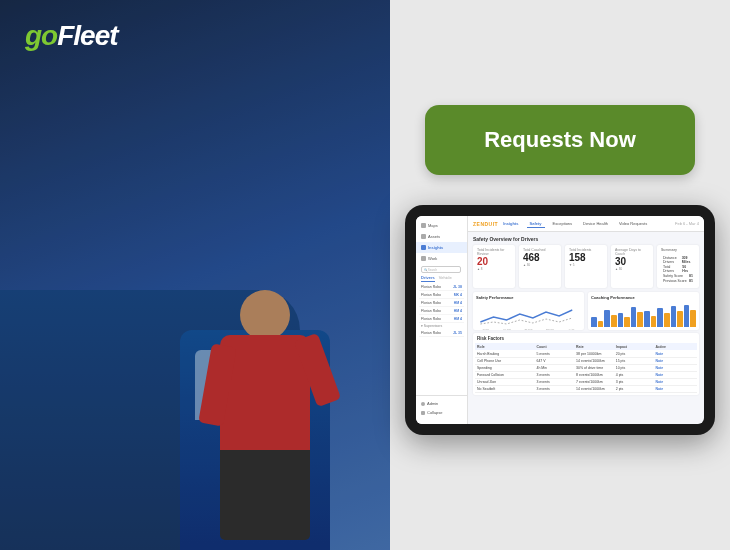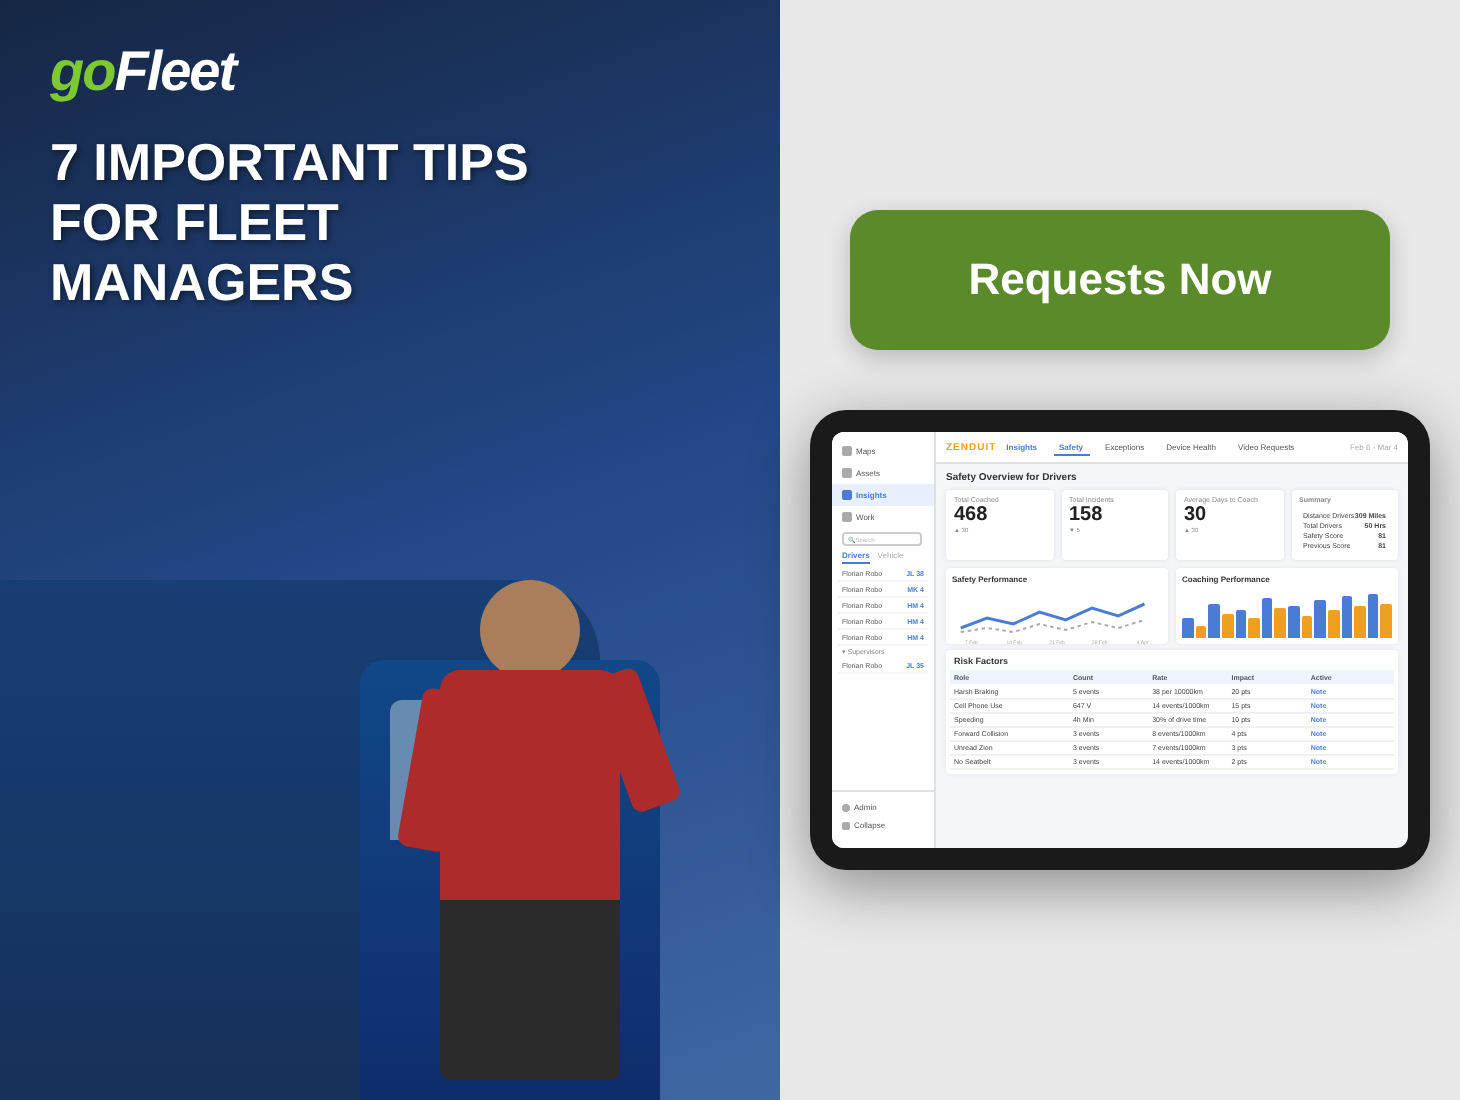--- a/index.html
+++ b/index.html
@@ -552,21 +552,20 @@
       <div class="person-arm-left"></div>
       <div class="person-arm-right"></div>
       <div class="person-legs"></div>
     </div>
     <div class="left-content">
       <div class="logo-area">
         <div class="logo-text">
           <span class="logo-go">go</span><span class="logo-fleet">Fleet</span>
         </div>
       </div>
-      <div class="headline">7 IMPORTANT TIPS FOR FLEET MANAGERS</div>
     </div>
   </div>
 
   <div class="right-panel">
 
     <button class="download-btn">Requests Now</button>
 
     <div class="tablet-wrap">
       <div class="tablet-outer">
         <div class="tablet-screen">
@@ -650,20 +649,25 @@
                 <span class="dash-tab">Exceptions</span>
                 <span class="dash-tab">Device Health</span>
                 <span class="dash-tab">Video Requests</span>
                 <span style="margin-left:auto;font-size:4px;color:#aaa;">Feb 6 - Mar 4</span>
               </div>
 
               <div class="dash-content">
                 <div class="dash-section-title">Safety Overview for Drivers</div>
 
                 <div class="dash-stats-row">
+                  <div class="dash-stat-box">
+                    <div class="stat-label">Total Incidents for Review</div>
+                    <div class="stat-value red">20</div>
+                    <div class="stat-change">▲ 8</div>
+                  </div>
                   <div class="dash-stat-box">
                     <div class="stat-label">Total Coached</div>
                     <div class="stat-value">468</div>
                     <div class="stat-change">▲ 30</div>
                   </div>
                   <div class="dash-stat-box">
                     <div class="stat-label">Total Incidents</div>
                     <div class="stat-value">158</div>
                     <div class="stat-change">▼ 5</div>
                   </div>

